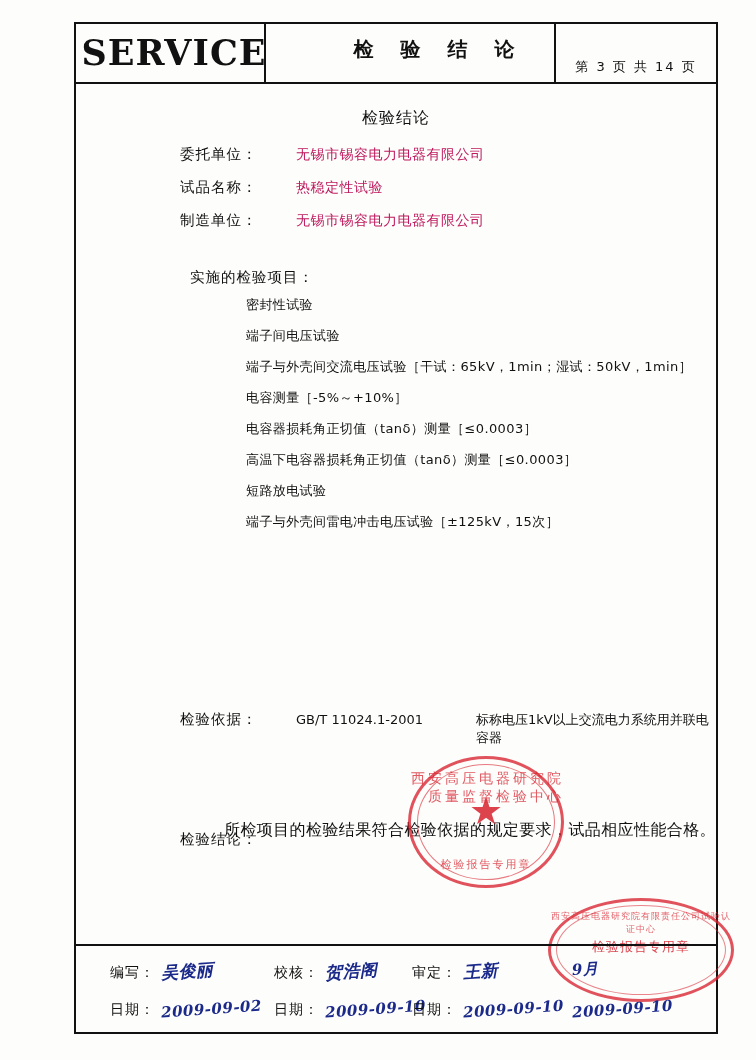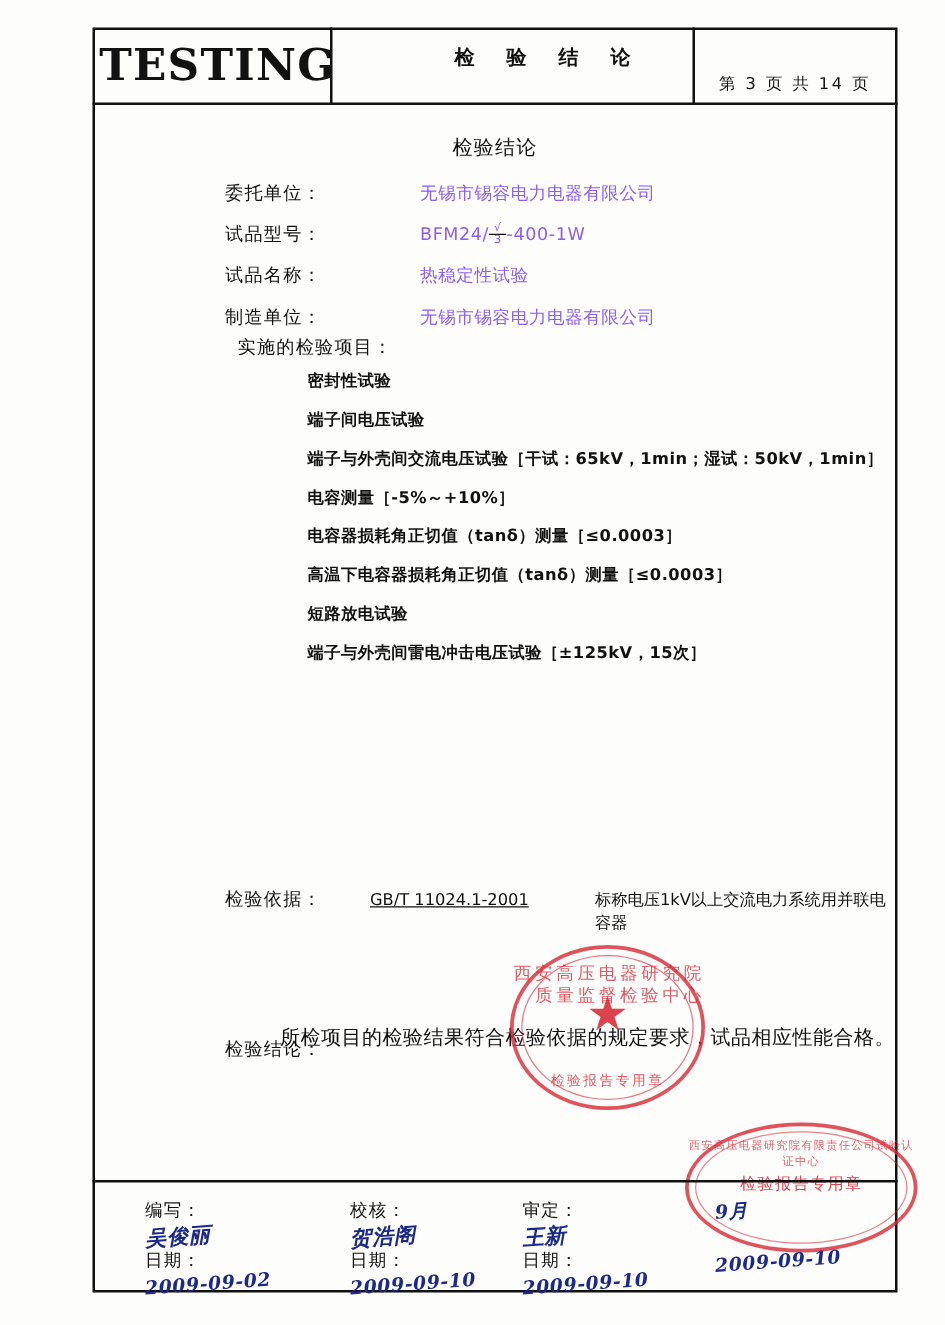--- a/index.html
+++ b/index.html
@@ -64,21 +64,21 @@
     border-left: 2px solid #111;
   }
   .header-title {
     position: absolute;
     left: 200px;
     top: 14px;
     width: 330px;
     text-align: center;
     font-family: "DejaVu Sans", "Liberation Sans", sans-serif;
     font-weight: bold;
-    font-size: 16px;
+    font-size: 20px;
     letter-spacing: 10px;
     color: #111;
   }
   .header-divider2 {
     position: absolute;
     left: 480px;
     top: 0;
     width: 0;
     height: 62px;
     border-left: 2px solid #111;
@@ -119,23 +119,22 @@
   }
   .field-label {
     width: 116px;
     font-size: 14.5px;
     letter-spacing: 1px;
     color: #111;
     flex: 0 0 116px;
   }
   .field-value {
     font-size: 14px;
-    color: #8b5cf6;
+    color: #be185d;
     letter-spacing: 0.5px;
-    margin-left: 40px;
   }
   .frac {
     display: inline-block;
     position: relative;
     width: 14px;
     text-align: center;
     vertical-align: -2px;
   }
   .frac .num {
     display: block;
@@ -156,21 +155,20 @@
     font-size: 14.5px;
     letter-spacing: 1px;
     color: #111;
     margin-left: 10px;
   }
   .items {
     position: absolute;
     left: 246px;
     top: 296px;
     width: 470px;
-    font-weight: bold;
   }
   .item {
     font-size: 13px;
     color: #111;
     margin-bottom: 13px;
     letter-spacing: 0.4px;
     white-space: nowrap;
   }
 
   .basis {
@@ -184,21 +182,20 @@
   .basis-label {
     width: 116px;
     flex: 0 0 116px;
     font-size: 14.5px;
     letter-spacing: 1px;
   }
   .basis-code {
     font-size: 13px;
     width: 180px;
     flex: 0 0 180px;
-    text-decoration: underline;
   }
   .basis-name {
     font-size: 13px;
   }
 
   .conclusion-label {
     position: absolute;
     left: 180px;
     top: 830px;
     font-size: 14.5px;
@@ -336,21 +333,20 @@
     width: 644px;
     display: flex;
   }
   .sig-row.r1 { top: 16px; }
   .sig-row.r2 { top: 56px; }
   .sig-cell {
     display: flex;
     align-items: baseline;
     font-size: 14px;
     letter-spacing: 1px;
-    flex-direction: column;
   }
   .sig-cell .lbl {
     color: #111;
     white-space: nowrap;
   }
   .hand {
     font-family: "DejaVu Serif", "Liberation Serif", serif;
     color: #1b2a8a;
     font-style: italic;
     font-weight: bold;
@@ -367,39 +363,33 @@
   .c4 { position: absolute; left: 492px; }
 </style>
 </head>
 <body>
 
 <div class="page">
 
   <div class="frame"></div>
 
   <div class="header">
-    <div class="logo">TESTING</div>
+    <div class="logo">SERVICE</div>
     <div class="header-divider"></div>
     <div class="header-title">检 验 结 论</div>
     <div class="header-divider2"></div>
     <div class="page-no">第 3 页 共 14 页</div>
   </div>
 
   <div class="doc-title">检验结论</div>
 
   <div class="fields">
     <div class="field-row">
       <div class="field-label">委托单位：</div>
       <div class="field-value">无锡市锡容电力电器有限公司</div>
-    </div>
-    <div class="field-row">
-      <div class="field-label">试品型号：</div>
-      <div class="field-value">
-        <span>BFM24/</span><span class="frac"><span class="num">√</span><span class="den">3</span></span><span>-400-1W</span>
-      </div>
     </div>
     <div class="field-row">
       <div class="field-label">试品名称：</div>
       <div class="field-value">热稳定性试验</div>
     </div>
     <div class="field-row">
       <div class="field-label">制造单位：</div>
       <div class="field-value">无锡市锡容电力电器有限公司</div>
     </div>
   </div>

